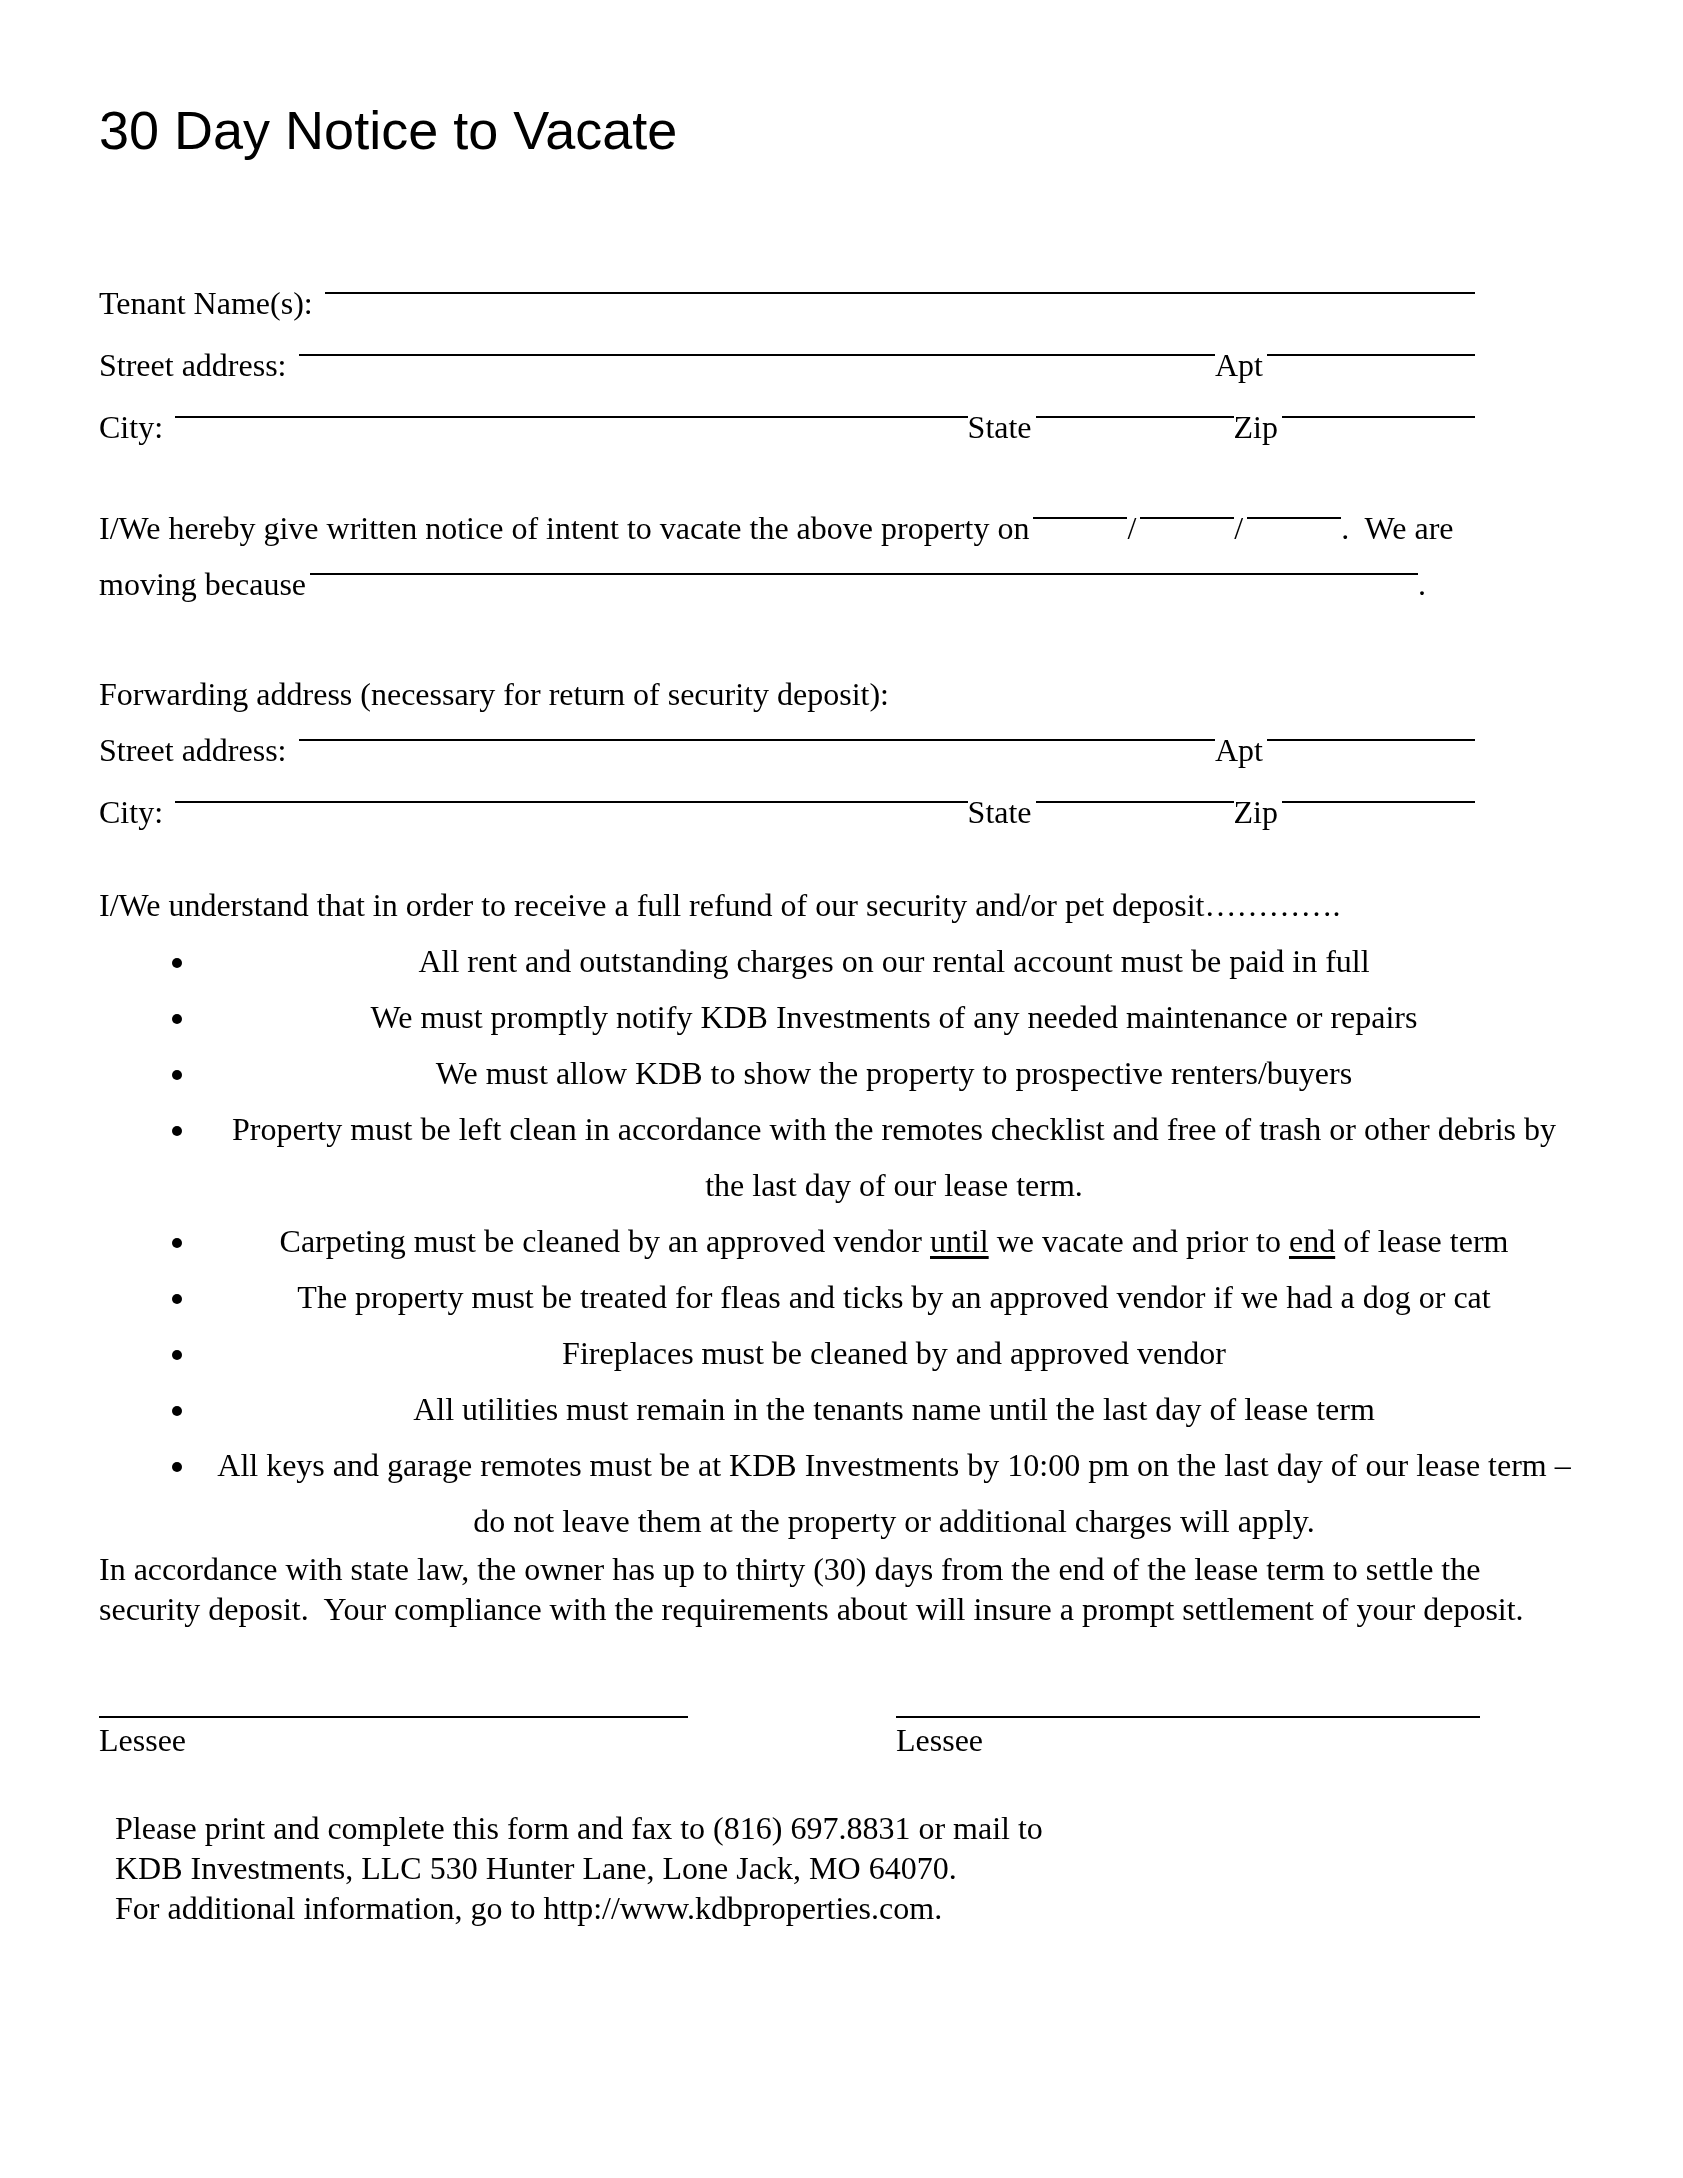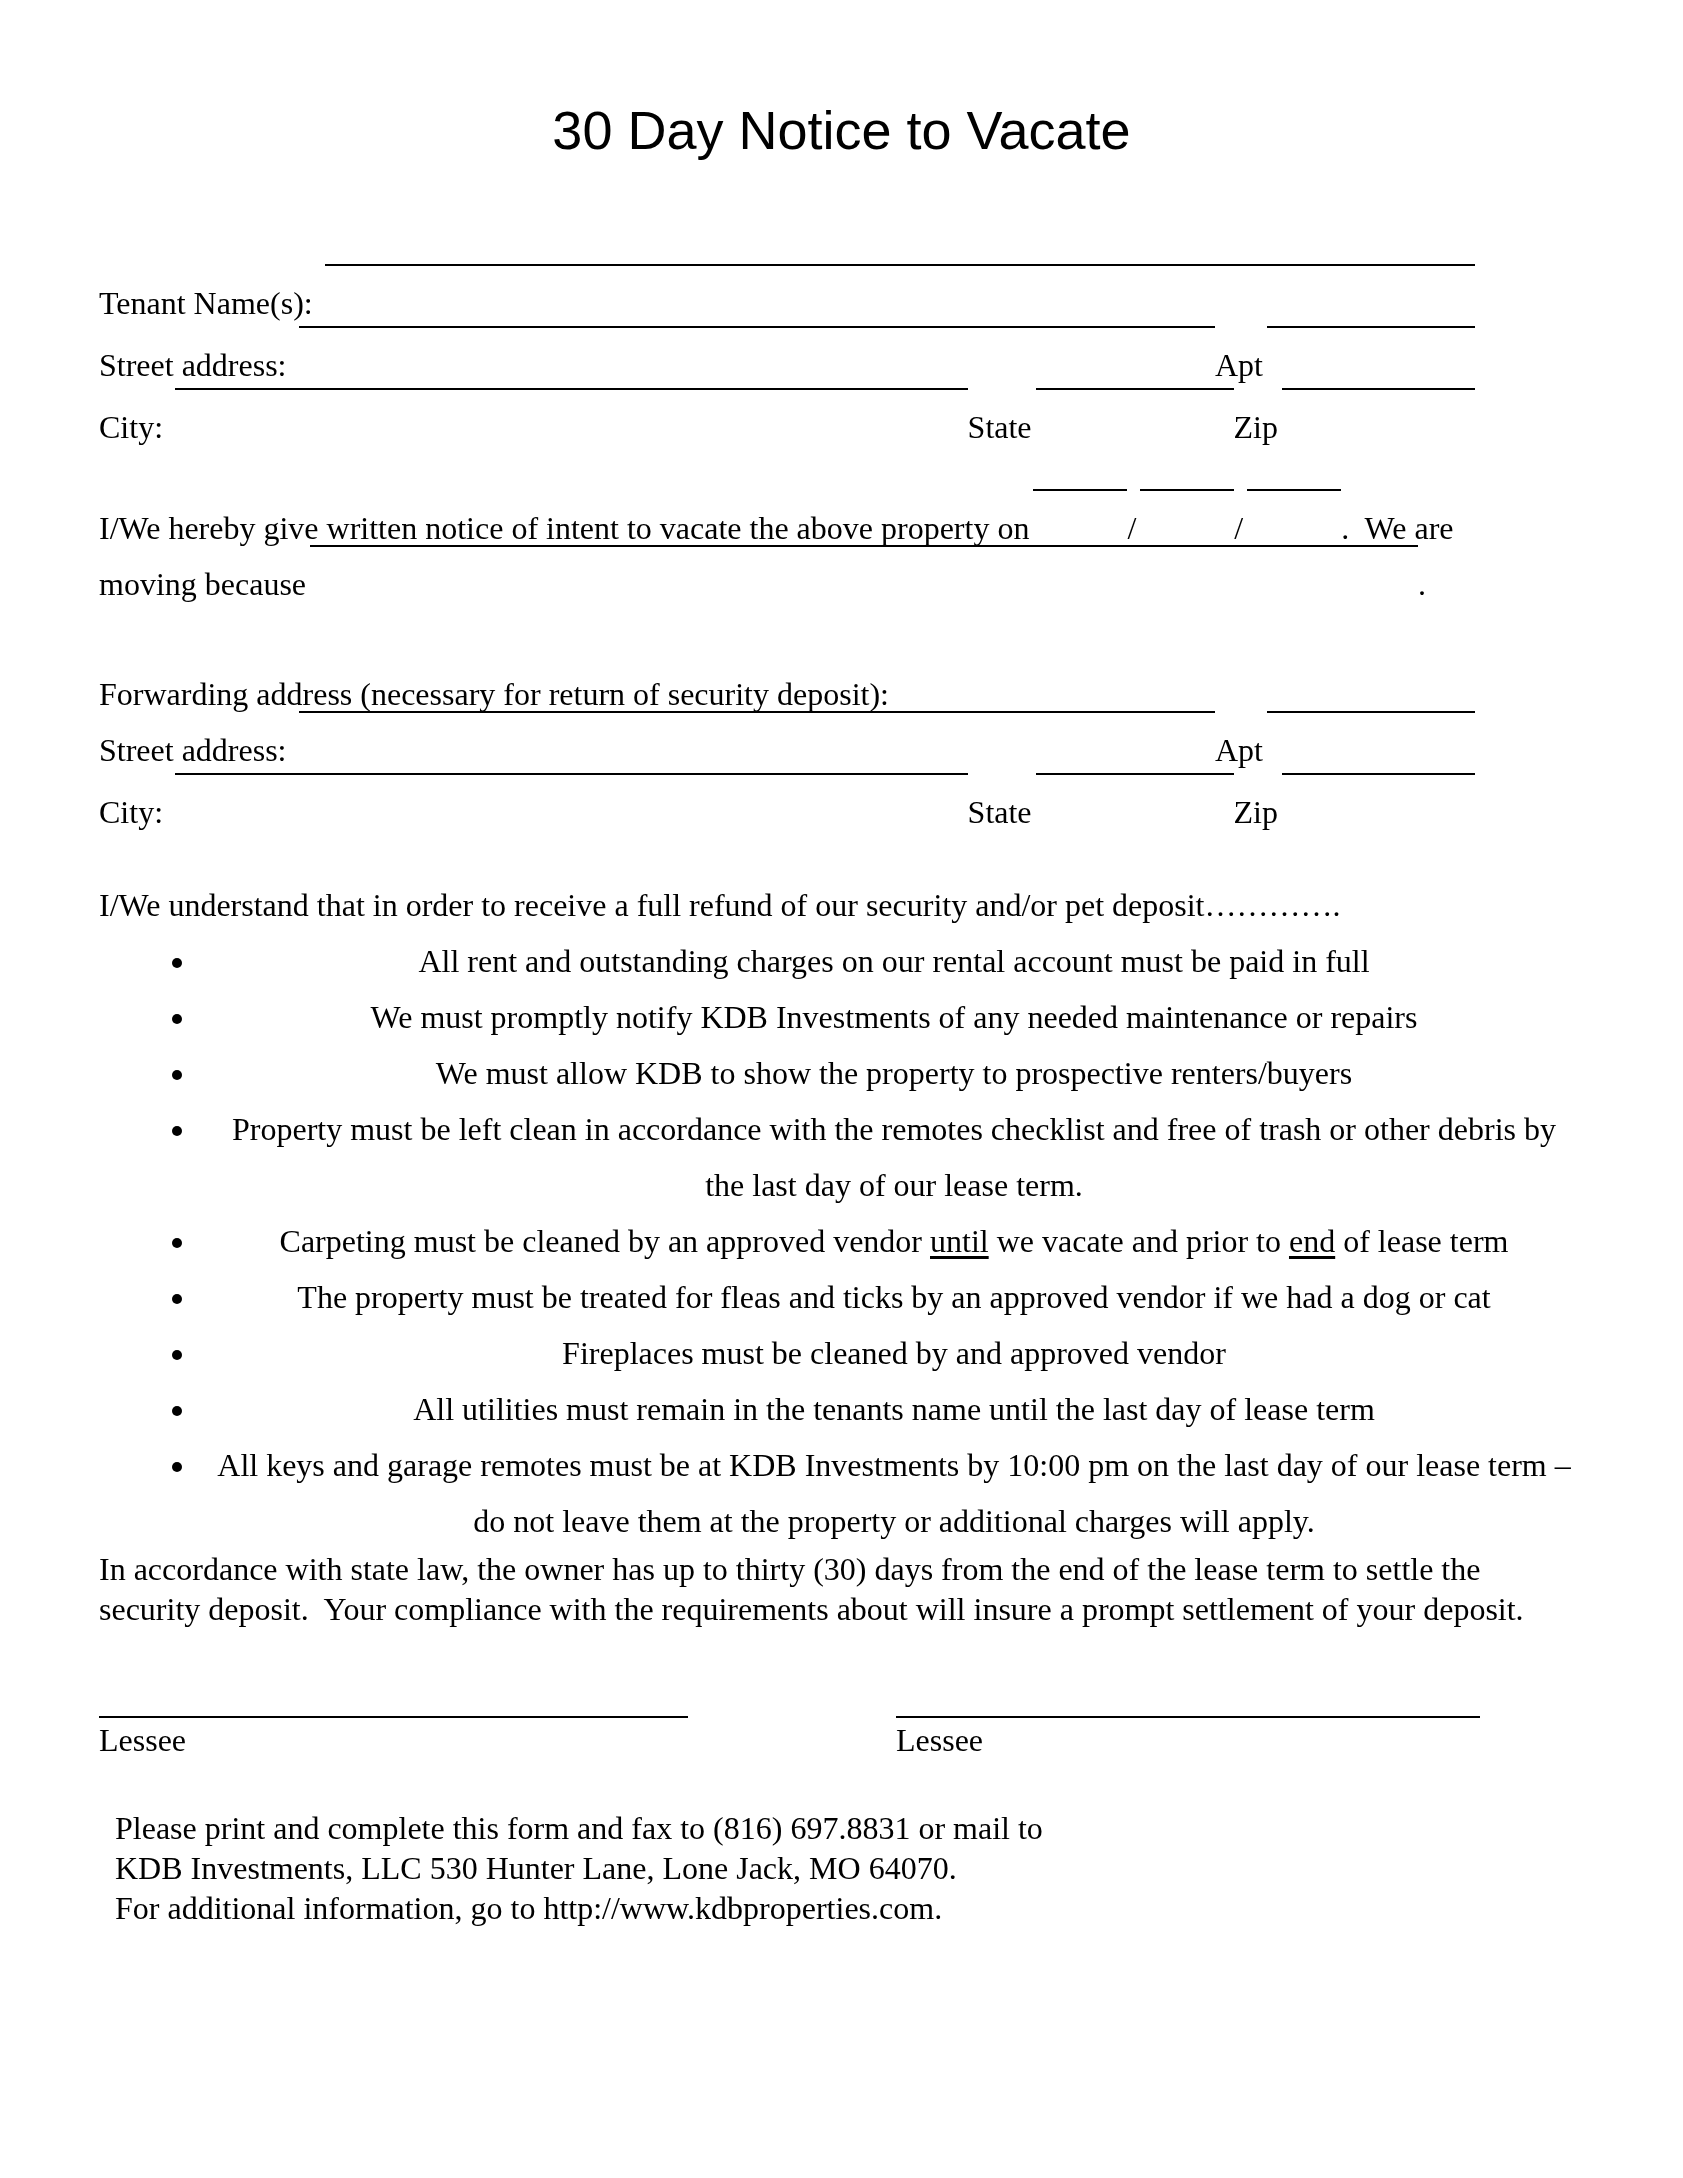--- a/index.html
+++ b/index.html
@@ -14,25 +14,25 @@
     box-sizing: border-box;
     width: 1683px; height: 2178px;
     padding: 0 99px 0 99px;
     overflow: hidden;
   }
   .title {
     font-family: "Liberation Sans", sans-serif;
     font-weight: 400;
     font-size: 54px;
     line-height: 62px;
-    text-align: center;
+    text-align: left;
     margin: 99px 0 0 0;
   }
   .line { line-height: 56px; white-space: pre; }
-  .row { display: flex; align-items: flex-start; line-height: 56px; }
+  .row { display: flex; align-items: center; line-height: 56px; }
   .row .lbl { white-space: pre; }
   .blank { position: relative; margin-left: 4px; }
   .blank::after {
     content: "";
     position: absolute; left: 0; right: 0; bottom: 9px;
     border-bottom: 2px solid #000;
   }
   .grow { flex: 1 1 auto; }
   .cap { margin-right: 109px; }
   .w210 { width: 208px; }

